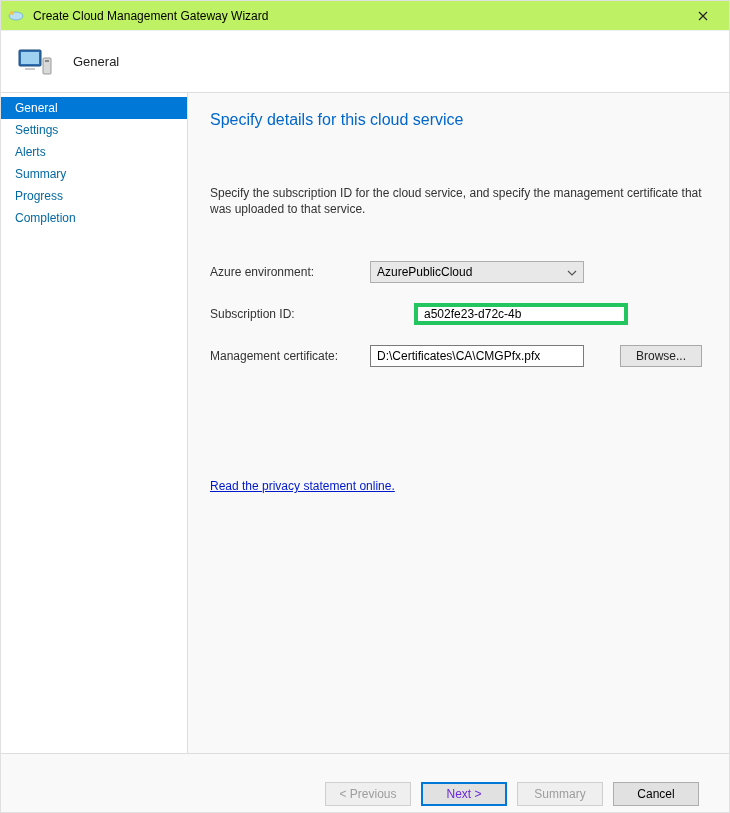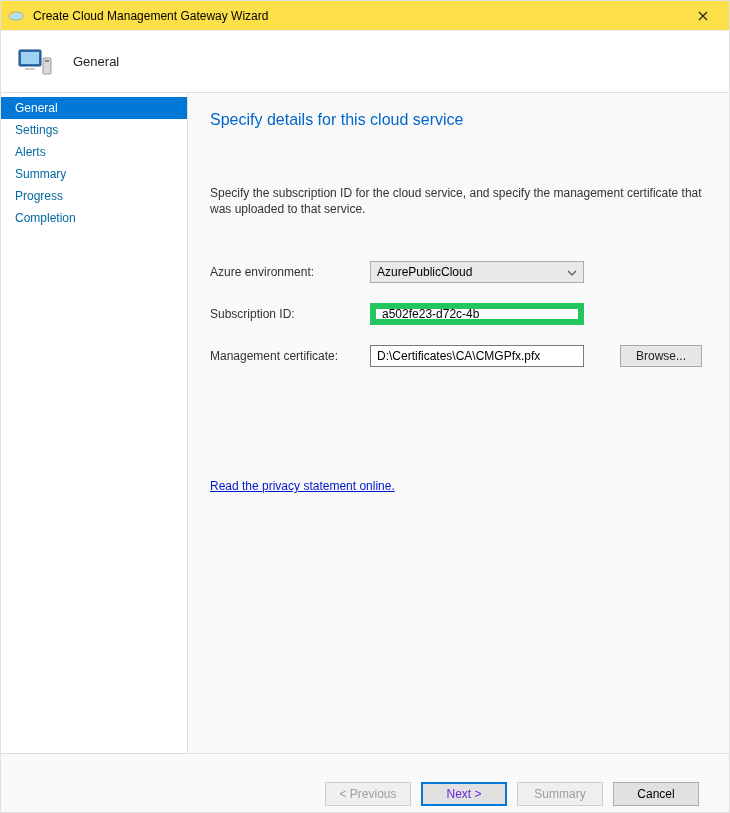--- a/index.html
+++ b/index.html
@@ -7,21 +7,21 @@
       font-family: "Segoe UI", Tahoma, sans-serif;
       font-size: 12px;
       background: #f9f9f9;
       width: 730px;
       height: 813px;
       overflow: hidden;
       border: 1px solid #e0e0e0;
     }
     .titlebar {
       height: 30px;
-      background: #fde047;
+      background: #bef264;
       display: flex;
       align-items: center;
       padding: 0 6px;
       border-bottom: 1px solid #eee;
     }
     .titlebar .app-icon {
       width: 18px; height: 18px; margin-right: 8px;
       display: flex; align-items: center; justify-content: center;
     }
     .titlebar-title {
@@ -117,21 +117,22 @@
       width: 214px;
       height: 22px;
       border: 1px solid #7a7a7a;
       background: #fff;
       padding: 0 6px;
       font-size: 12px;
       font-family: inherit;
       outline: none;
     }
     .text-input.focused {
-      border: 6px solid #22c55e;
+      border: 4px solid #22c55e;
+      margin-left: 44px;
     }
     .browse-btn {
       margin-left: 36px;
       width: 82px;
       height: 22px;
       border: 1px solid #a9a9a9;
       background: #e6e6e6;
       font-size: 12px;
       color: #222;
       font-family: Liberation Sans, sans-serif;

